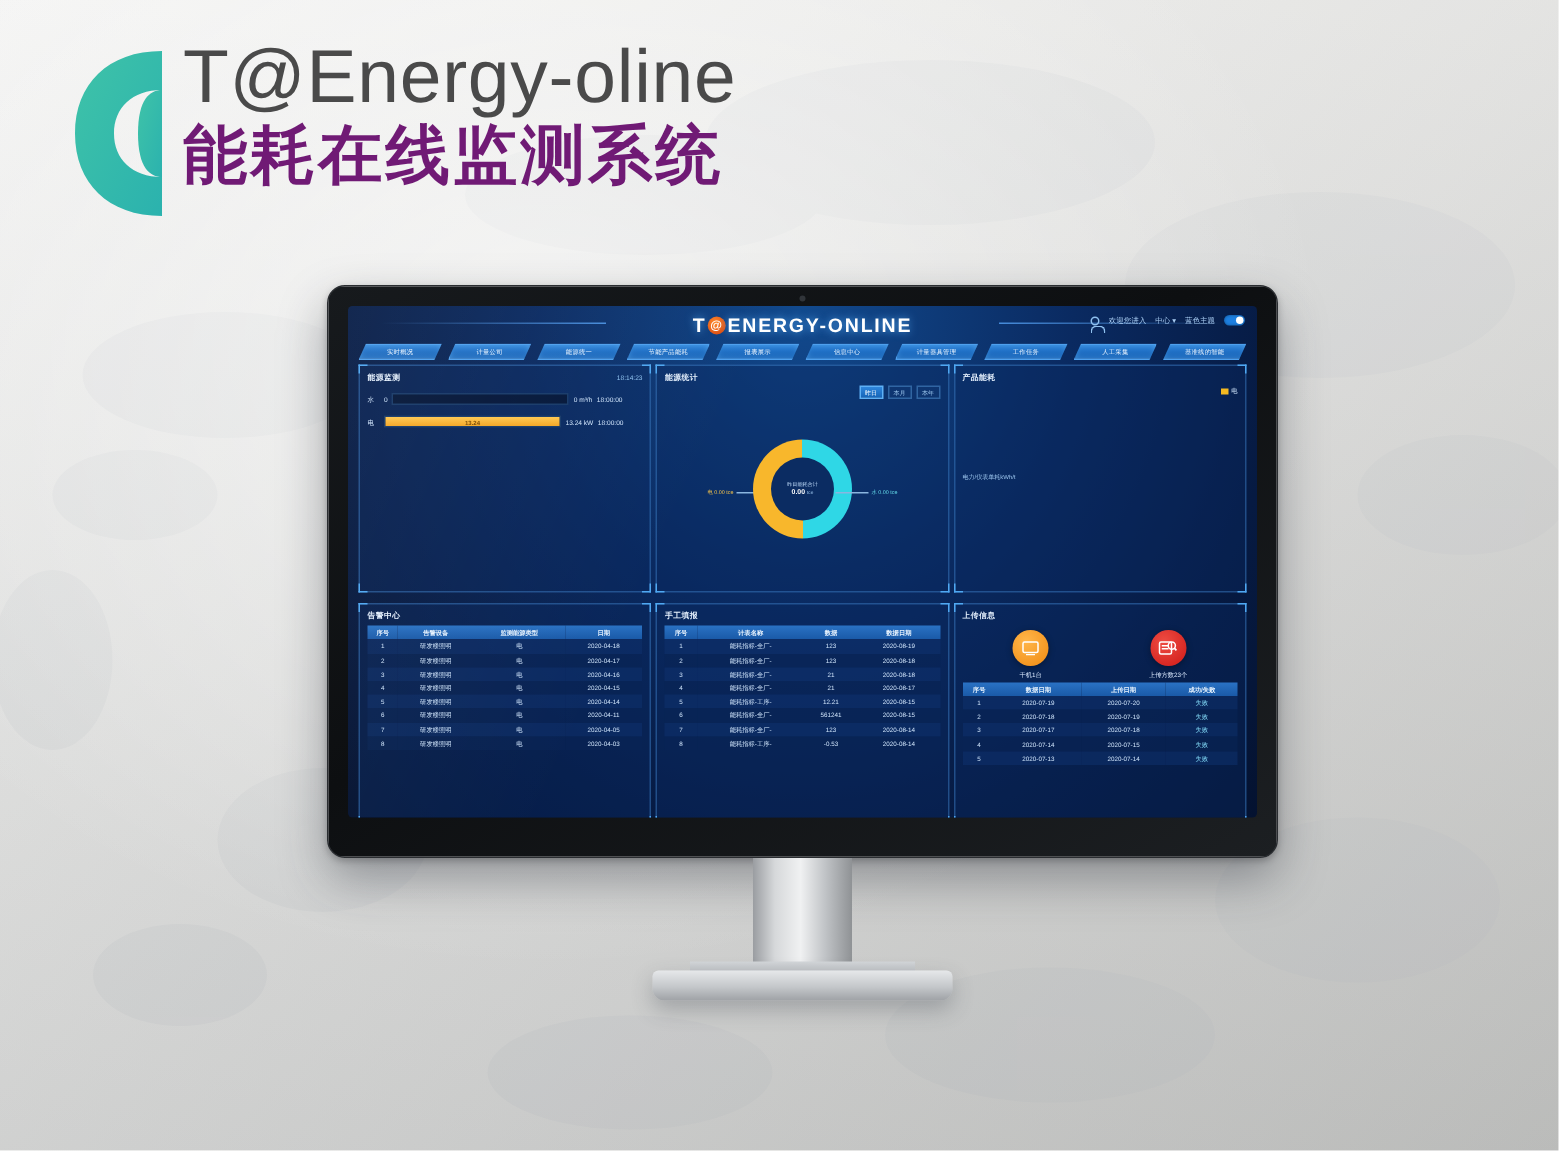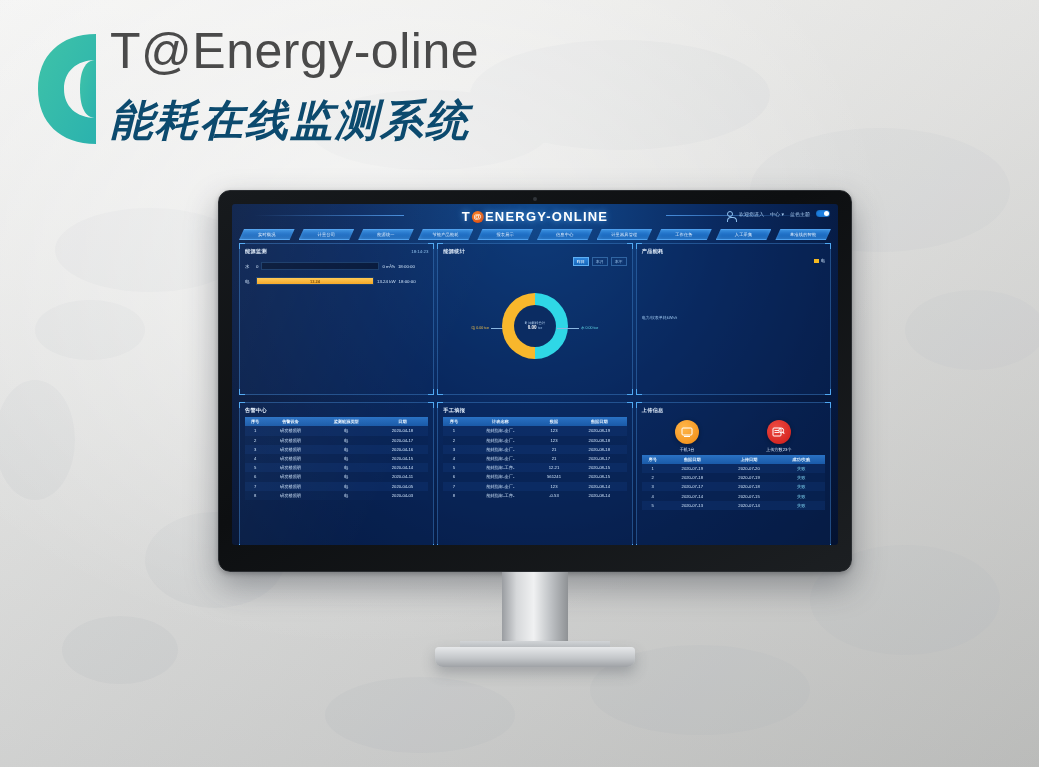--- a/index.html
+++ b/index.html
@@ -13,30 +13,30 @@
   .map-texture {
     position: absolute; inset: 0; opacity: .30; pointer-events: none;
   }
   .vignette {
     position: absolute; inset: 0; pointer-events: none;
     background: radial-gradient(ellipse at 35% 30%, rgba(255,255,255,.55) 0%, rgba(255,255,255,0) 55%),
                 linear-gradient(180deg, rgba(255,255,255,.20) 0%, rgba(120,125,130,.18) 100%);
   }
 
   
-  .header { position: absolute; left: 36px; top: 24px; display: flex; align-items: flex-start; }
+  .header { position: absolute; left: 48px; top: 24px; display: flex; align-items: flex-start; }
   .logo-mark { width: 62px; height: 118px; flex: none; margin-top: 6px; }
   .titles { margin-left: 12px; }
   .title-en {
     font-size: 50px; font-weight: 400; color: #4a4a4a; letter-spacing: .5px;
     line-height: 1.08; font-family: "Liberation Sans", sans-serif;
   }
   .title-cn {
-    font-size: 43px; font-weight: 700; color: #0c4a6e; letter-spacing: 2px;
-    line-height: 1.15; margin-top: 18px; font-style: italic;
+    font-size: 43px; font-weight: 700; color: #701a75; letter-spacing: 2px;
+    line-height: 1.15; margin-top: 2px;
   }
 
   
   .monitor { position: absolute; left: 218px; top: 190px; width: 634px; }
   .bezel {
     width: 634px; height: 382px; border-radius: 12px;
     background: linear-gradient(150deg, #171a1d 0%, #0d0f11 45%, #1c1f22 100%);
     padding: 13px 13px 26px 13px; position: relative;
     box-shadow: 0 14px 32px rgba(40,45,55,.40), 0 2px 5px rgba(0,0,0,.25);
     border: 1px solid #2a2d31;

